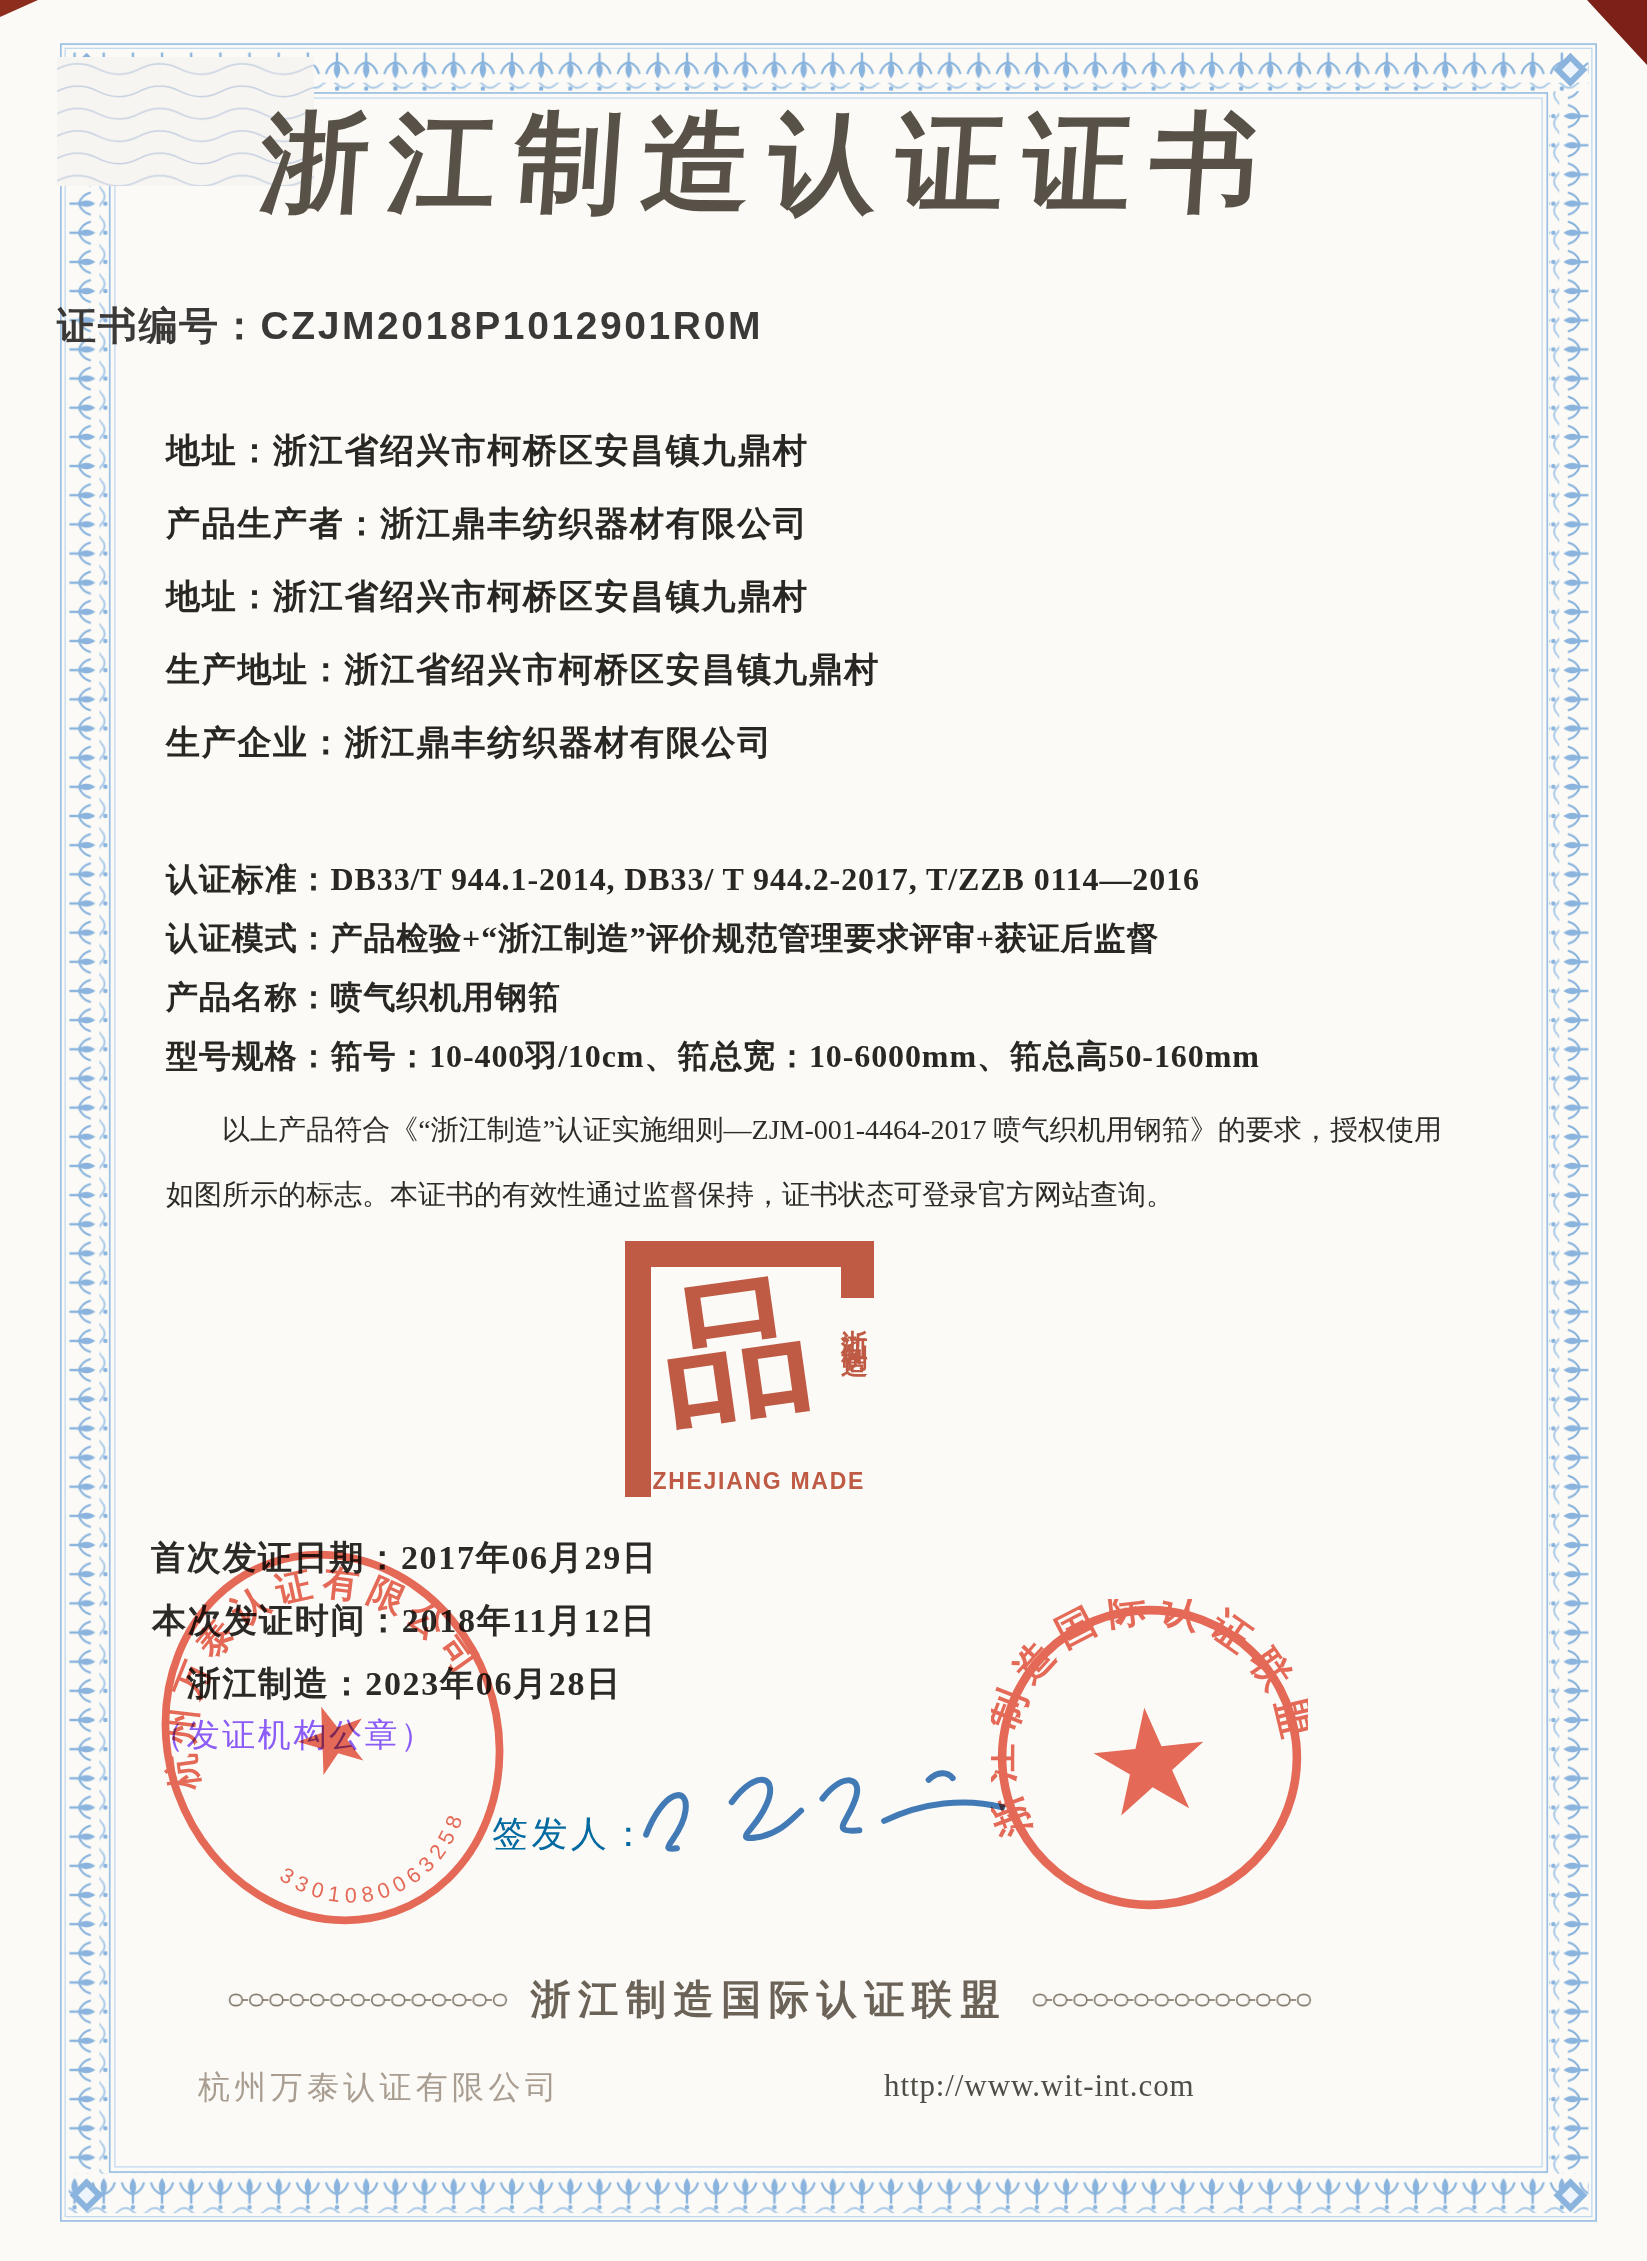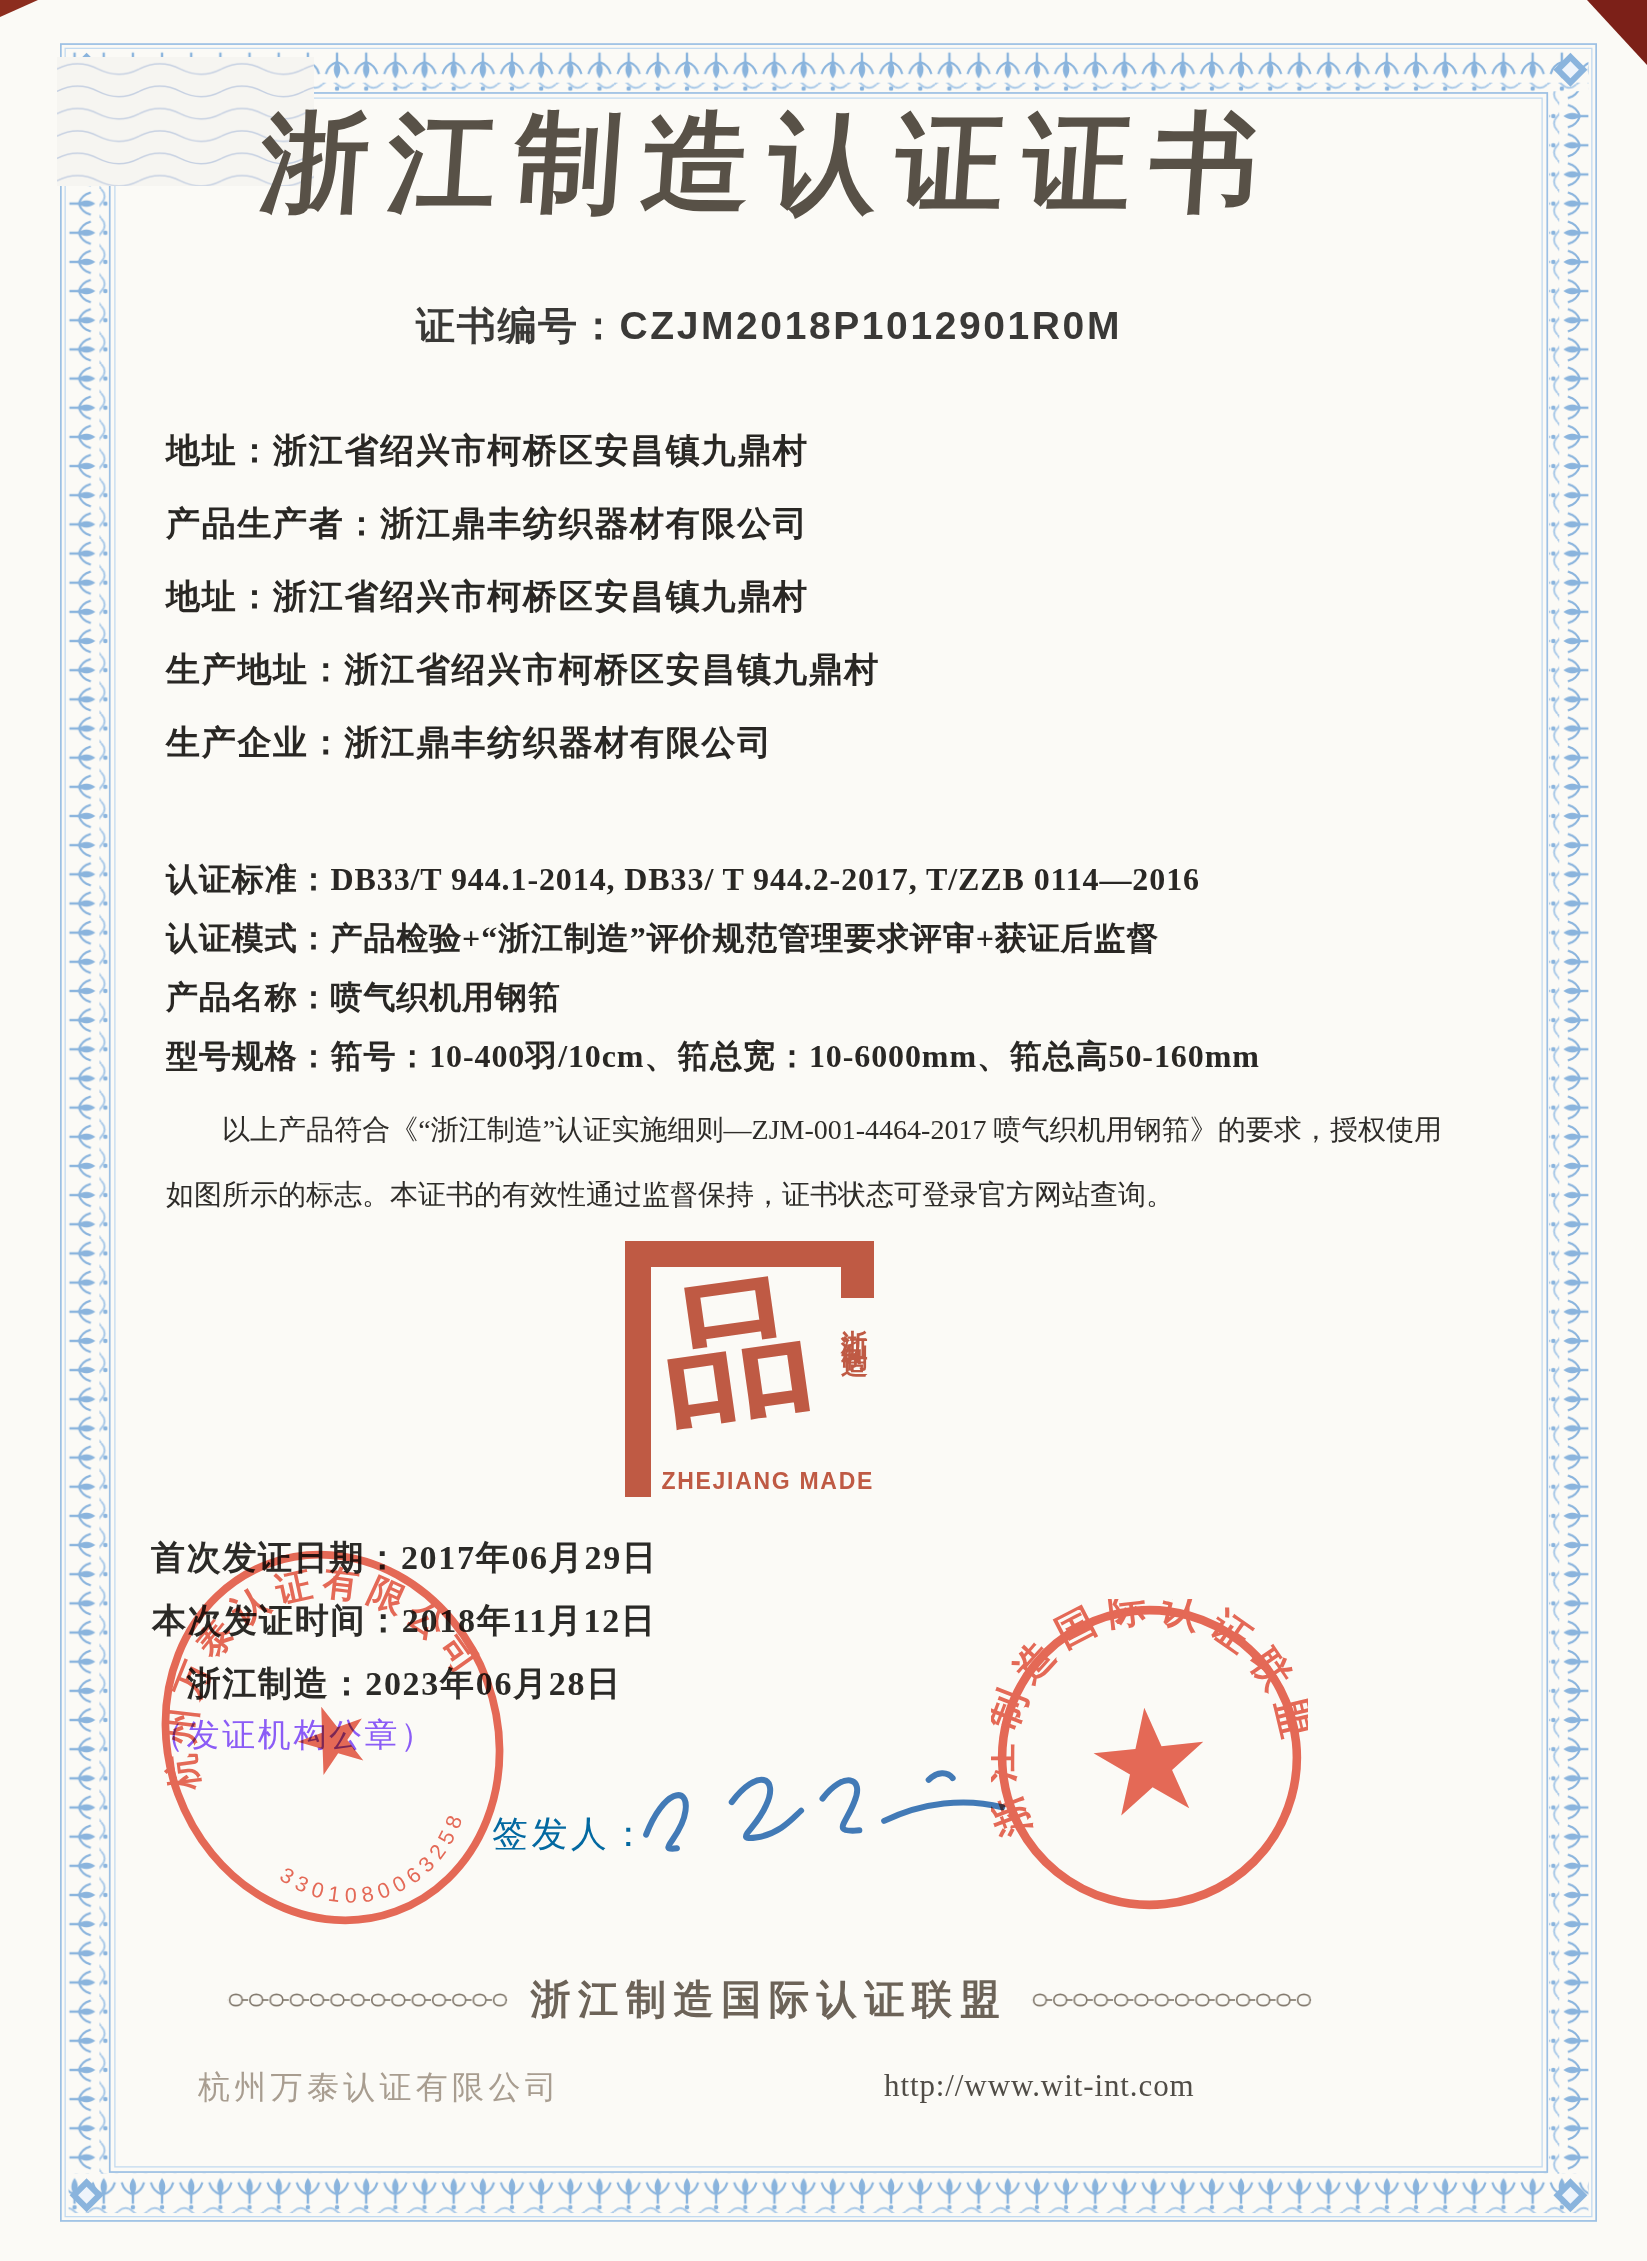--- a/index.html
+++ b/index.html
@@ -17,21 +17,21 @@
   .frame svg{display:block;width:1537px;height:2179px;}
 
   
   .content{position:absolute;left:57px;top:57px;width:1424px;height:2066px;}
   .waves{position:absolute;inset:0;z-index:0;}
   .layer{position:absolute;inset:0;z-index:1;}
 
   .title{position:absolute;top:34px;left:0;width:100%;text-align:center;
     font-size:108px;font-weight:700;color:#585147;letter-spacing:19px;
     transform:skewX(-4deg);white-space:nowrap;}
-  .certno{position:absolute;top:242px;left:0;width:100%;text-align:center;
+  .certno{position:absolute;top:242px;left:0;width:100%;
     font-size:39px;color:#3a3937;font-weight:700;letter-spacing:1.7px;}
   .certno .num{font-family:"Liberation Sans",sans-serif;font-weight:600;letter-spacing:2.6px;}
 
   .info-block{position:absolute;top:357px;left:109px;right:51px;}
   .info-line{font-size:34px;font-weight:700;color:#292724;line-height:73px;
     letter-spacing:1.7px;white-space:nowrap;}
 
   .spec-block{position:absolute;top:793px;left:109px;right:34px;}
   .spec-line{font-size:32px;font-weight:700;color:#292724;line-height:59px;
     letter-spacing:0.9px;white-space:nowrap;}
@@ -42,21 +42,21 @@
   
   .logo{position:absolute;left:568px;top:1184px;width:249px;height:256px;color:#bf5a44;}
   .logo .bar-top{position:absolute;top:0;left:0;right:0;height:26px;background:#bf5a44;}
   .logo .bar-left{position:absolute;top:0;left:0;width:26px;bottom:0;background:#bf5a44;}
   .logo .bar-right{position:absolute;top:0;right:0;width:33px;height:57px;background:#bf5a44;}
   .logo .mark{position:absolute;left:29px;top:24px;width:163px;height:172px;
     display:flex;align-items:center;justify-content:center;
     font-size:148px;font-weight:700;transform:rotate(-8deg);line-height:1;}
   .logo .cn{position:absolute;right:1.7px;top:67px;writing-mode:vertical-rl;
     font-size:26.6px;font-weight:700;letter-spacing:6.9px;}
-  .logo .en{position:absolute;bottom:1.7px;left:27.5px;right:0;text-align:right;
+  .logo .en{position:absolute;bottom:1.7px;left:27.5px;right:0;text-align:left;
     font-family:"Liberation Sans",sans-serif;font-size:23px;font-weight:700;letter-spacing:1.7px;}
 
   .dates{position:absolute;top:1469px;left:94px;text-align:center;}
   .date-line{font-size:34px;font-weight:700;color:#2b2a27;line-height:63px;letter-spacing:1.7px;}
   .seal-note{position:absolute;top:1656px;left:94px;font-size:33px;color:#8b5cf6;letter-spacing:2.6px;}
 
   .signer{position:absolute;top:1753px;left:435px;font-size:36px;color:#0369a1;letter-spacing:3.4px;}
   .signature{position:absolute;left:570px;top:1692px;width:403px;height:137px;mix-blend-mode:multiply;}
 
   .seal{position:absolute;mix-blend-mode:multiply;opacity:.87;}

